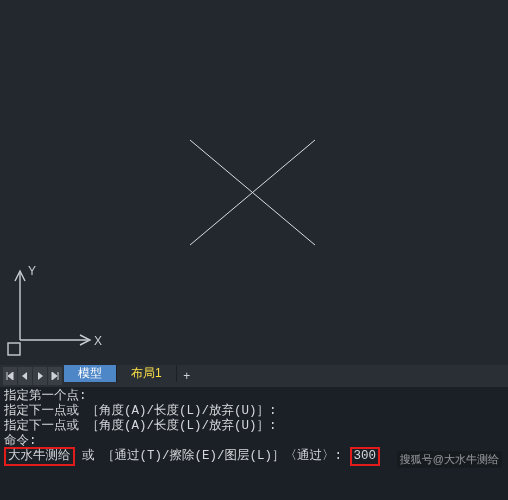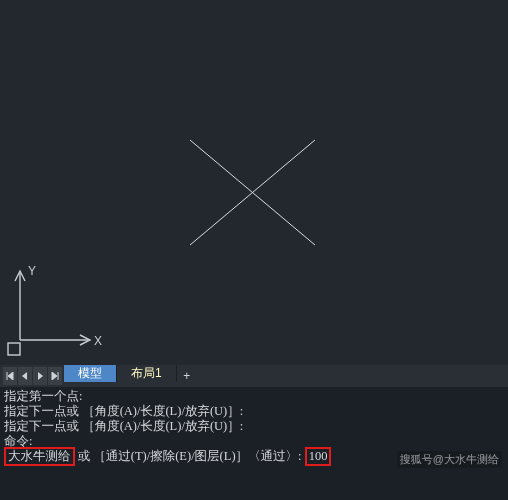--- a/index.html
+++ b/index.html
@@ -3,24 +3,24 @@
 <meta charset="utf-8">
 <style>
   html,body{margin:0;padding:0;width:508px;height:500px;background:#1b2026;font-family:"Microsoft YaHei","SimSun",Arial,sans-serif;overflow:hidden;color:#c8c8c8;font-size:12px}
   .viewport{position:absolute;left:0;top:0;width:508px;height:365px;background:#23282f}
   .viewport svg{position:absolute;left:0;top:0}
   .tabbar{position:absolute;left:0;top:365px;width:508px;height:22px;background:#2a2f36;display:flex;align-items:stretch}
   .tabnav{display:flex;align-items:center;padding:0 2px}
   .tabnav .btn{width:14px;height:18px;margin:2px 0 2px 1px;display:flex;align-items:center;justify-content:center;background:#3a3f46;cursor:pointer}
   .tabnav .btn svg{display:block}
   .tabs{display:flex;align-items:flex-start}
-  .tab{padding:0 14px;display:flex;align-items:center;font-size:12px;border-right:1px solid #1b2026;color:#fef9c3;cursor:pointer}
+  .tab{padding:0 14px;display:flex;align-items:center;font-size:12px;border-right:1px solid #1b2026;color:#fde047;cursor:pointer}
   .tab.active{background:#4e87c7;color:#fff}
   .plusbtn{width:20px;display:flex;align-items:center;justify-content:center;color:#cfd3d8;cursor:pointer}
-  .cmd{position:absolute;left:0;top:387px;width:508px;height:113px;background:#1b2026;padding:2px 4px;box-sizing:border-box;line-height:15px;font-size:12.5px;color:#d5d8db;font-family:Liberation Serif, serif}
+  .cmd{position:absolute;left:0;top:387px;width:508px;height:113px;background:#1b2026;padding:2px 4px;box-sizing:border-box;line-height:15px;font-size:12.5px;color:#d5d8db;font-family:Liberation Mono, monospace}
   .cmd .ln{white-space:pre}
   .box-red{display:inline-block;border:2px solid #e21b1b;padding:0 2px;margin:-2px 0}
   .watermark{position:absolute;right:6px;bottom:32px;font-size:11px;color:rgba(255,255,255,.55);background:rgba(0,0,0,.15);padding:1px 3px;border-radius:2px}
   .arrow{position:absolute;pointer-events:none}
 </style>
 </head>
 <body>
 
 <div class="viewport">
 
@@ -80,16 +80,16 @@
     <div class="tab">布局1</div>
   </div>
   <div class="plusbtn">+</div>
 </div>
 
 <div class="cmd">
   <div class="ln">指定第一个点:</div>
   <div class="ln">指定下一点或 ［角度(A)/长度(L)/放弃(U)］:</div>
   <div class="ln">指定下一点或 ［角度(A)/长度(L)/放弃(U)］:</div>
   <div class="ln">命令:</div>
-  <div class="ln"><span class="box-red">大水牛测给</span><span> </span><span>或 ［通过(T)/擦除(E)/图层(L)］〈通过〉: </span><span class="box-red">100</span></div>
+  <div class="ln"><span class="box-red">大水牛测给</span><span> </span><span>或 ［通过(T)/擦除(E)/图层(L)］〈通过〉: </span><span class="box-red">300</span></div>
 </div>
 
 <div class="watermark">搜狐号@大水牛测给</div>
 
 </body></html>

